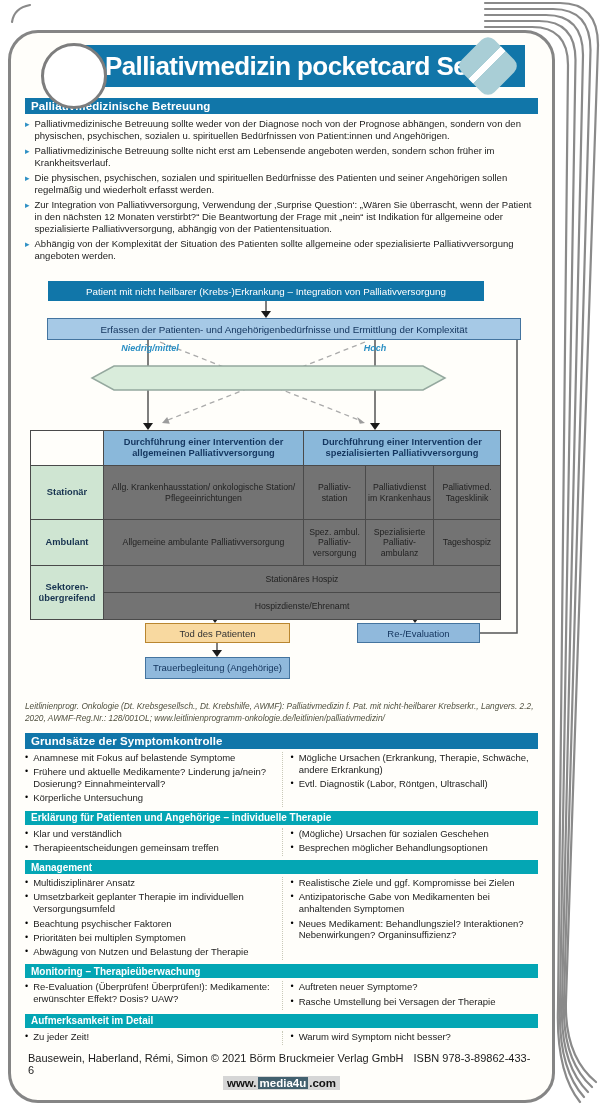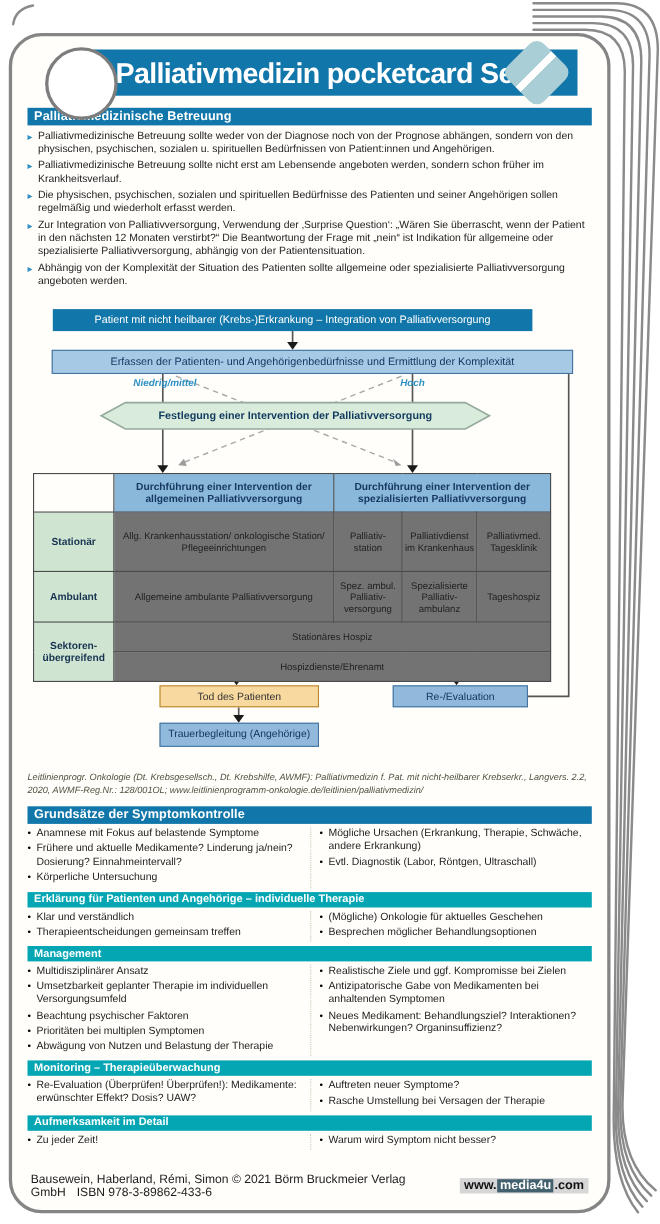--- a/index.html
+++ b/index.html
@@ -67,21 +67,21 @@
   
   .sub-head{background:#04a6b4;color:#fff;font-weight:bold;font-size:10px;padding:1.5px 6px;}
   .cols{display:flex;padding:3px 0 4px;}
   .col{width:50%;box-sizing:border-box;}
   .col.left{padding-right:6px;}
   .col.right{border-left:1px dotted #c9c9b8;padding-left:8px;}
   ul.b2{list-style:none;margin:0;padding:0;}
   ul.b2 li{display:flex;gap:5px;font-size:9.5px;line-height:11.8px;margin-bottom:2.5px;color:#1c1c1c;}
   .dot{font-size:9px;line-height:11.8px;flex:0 0 auto;color:#000;}
   
-  .footer{position:absolute;left:17px;right:17px;bottom:10px;display:flex;justify-content:space-between;align-items:center;}
+  .footer{position:absolute;left:17px;right:17px;bottom:10px;display:flex;justify-content:space-between;align-items:center;flex-direction:column;}
   .foot-text{font-size:11px;color:#1c1c1c;}
   .foot-text .isbn{margin-left:10px;}
   .site{display:flex;align-items:center;background:#d6d6d6;padding:1px 4px;font-weight:bold;font-size:11.5px;color:#111;}
   .site .mid{background:#42606e;color:#fff;padding:0 2px;margin:0 1px;}
 </style>
 </head>
 <body>
 
 <svg id="stack" width="600" height="1113" viewBox="0 0 600 1113">
   <g fill="none" stroke="#8a8a8a" stroke-width="2.2" stroke-linecap="round">
@@ -154,21 +154,20 @@
         <polygon points="340,145 332.2,139.1 334.8,145.7"></polygon>
         <polygon points="137,145 142.2,139.1 144.8,145.7"></polygon>
       </g>
       <polygon points="89,88 398,88 420,100 398,112 89,112 67,100" fill="#d9ecdb" stroke="#94a89e" stroke-width="1.5"></polygon>
     </svg>
 
     <div class="fbox" id="startBox">Patient mit nicht heilbarer (Krebs-)Erkrankung – Integration von Palliativversorgung</div>
     <div class="fbox" id="assessBox">Erfassen der Patienten- und Angehörigenbedürfnisse und Ermittlung der Komplexität</div>
     <div class="branch" id="bLow">Niedrig/mittel</div>
     <div class="branch" id="bHigh">Hoch</div>
-    <div id="hexText">Festlegung einer Intervention der Palliativversorgung</div>
 
     <table class="ftable">
       <colgroup>
           <col style="width:73px">
           <col style="width:200px">
           <col style="width:62px">
           <col style="width:68px">
           <col style="width:67px">
         </colgroup>
       <tbody>
@@ -252,21 +251,21 @@
         <li>
             <span class="dot">•</span>
             <span>Therapieentscheidungen gemeinsam treffen</span>
           </li>
       </ul>
     </div>
     <div class="col right">
       <ul class="b2">
         <li>
             <span class="dot">•</span>
-            <span>(Mögliche) Onkologie für aktuelles Geschehen</span>
+            <span>(Mögliche) Ursachen für sozialen Geschehen</span>
           </li>
         <li>
             <span class="dot">•</span>
             <span>Besprechen möglicher Behandlungsoptionen</span>
           </li>
       </ul>
     </div>
   </div>
 
   <div class="sub-head">Management</div>

